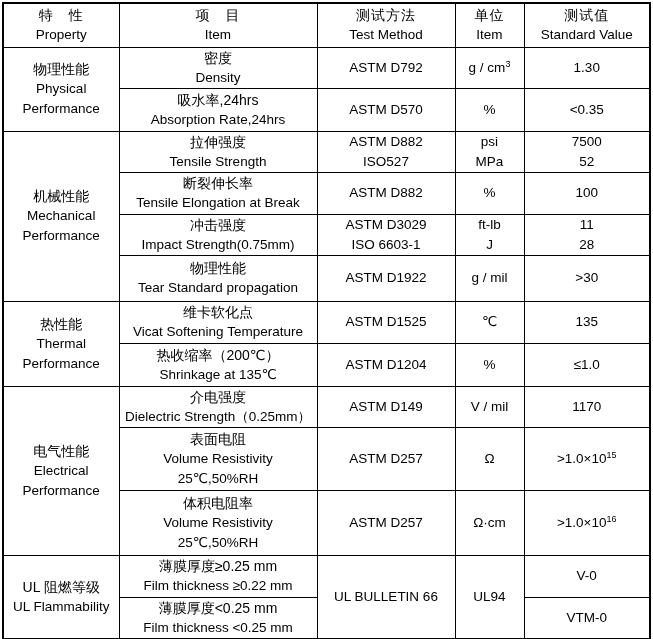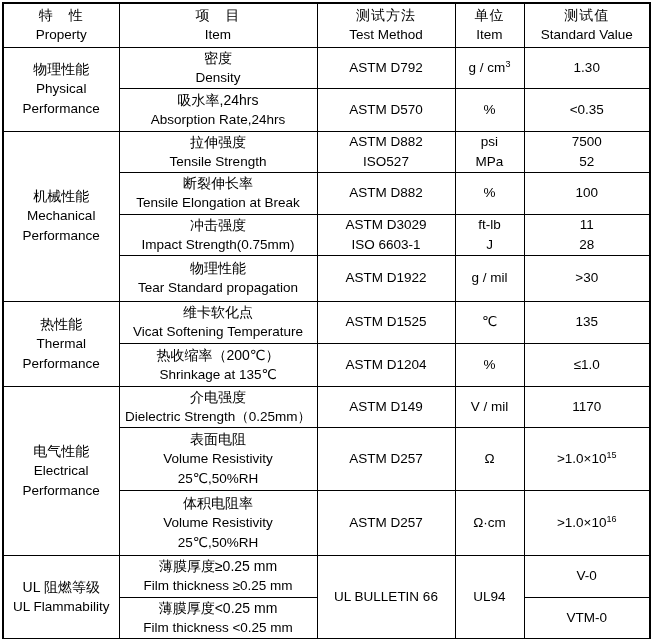--- a/index.html
+++ b/index.html
@@ -273,21 +273,21 @@
     </td>
   </tr>
 
   <tr style="height:42px">
     <td class="group-cell" rowspan="2">
       <div class="line zh">UL 阻燃等级</div>
       <div class="line">UL Flammability</div>
     </td>
     <td class="item-cell">
       <div class="line zh">薄膜厚度≥0.25 mm</div>
-      <div class="line">Film thickness ≥0.25 mm</div>
+      <div class="line">Film thickness ≥0.22 mm</div>
     </td>
     <td rowspan="2">
           <div class="line">UL BULLETIN 66</div>
         </td>
     <td rowspan="2">
           <div class="line">UL94</div>
         </td>
     <td>
           <div class="line">V-0</div>
         </td>

